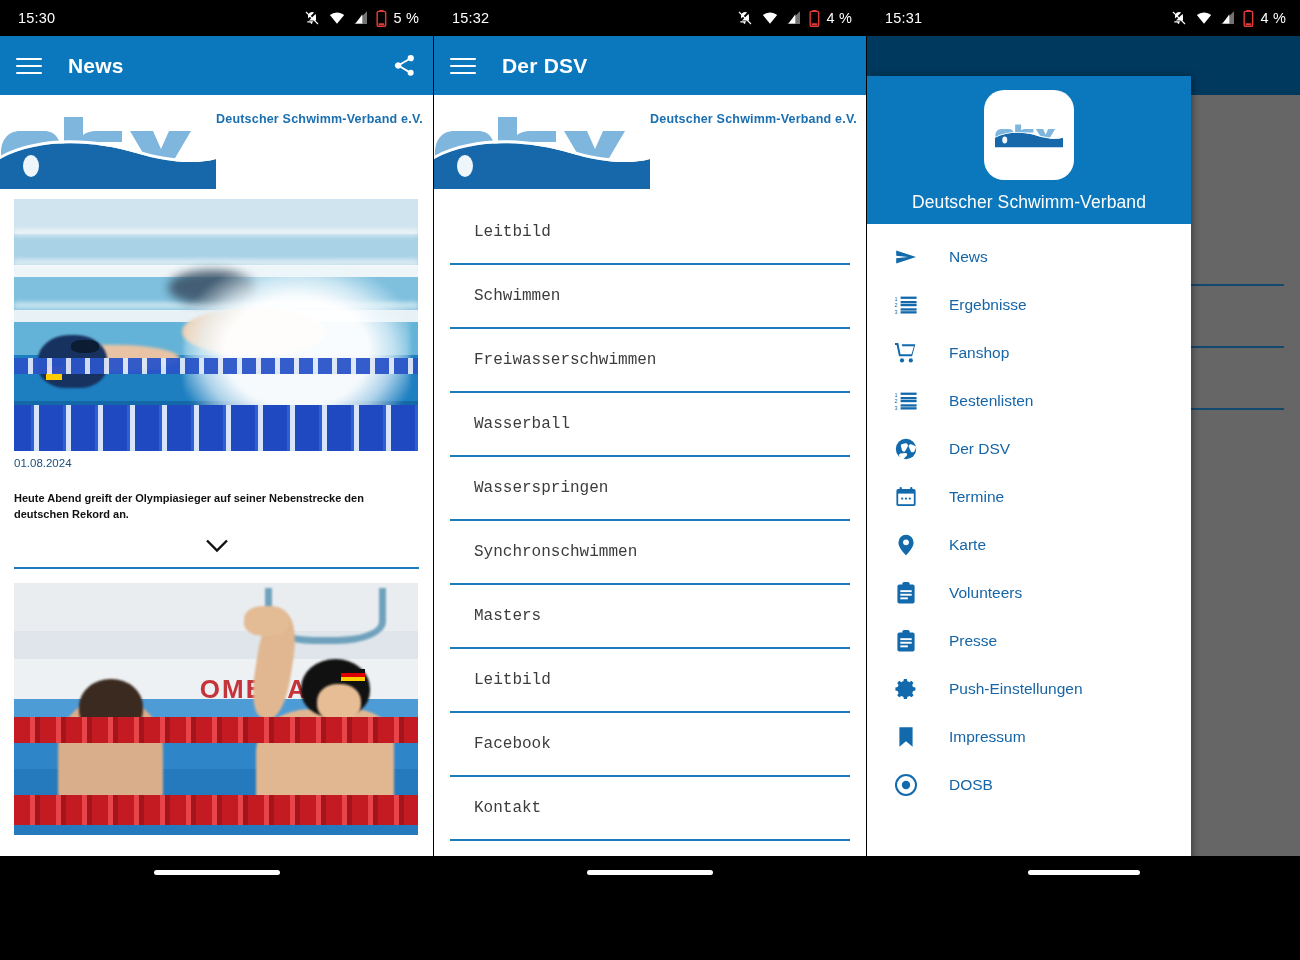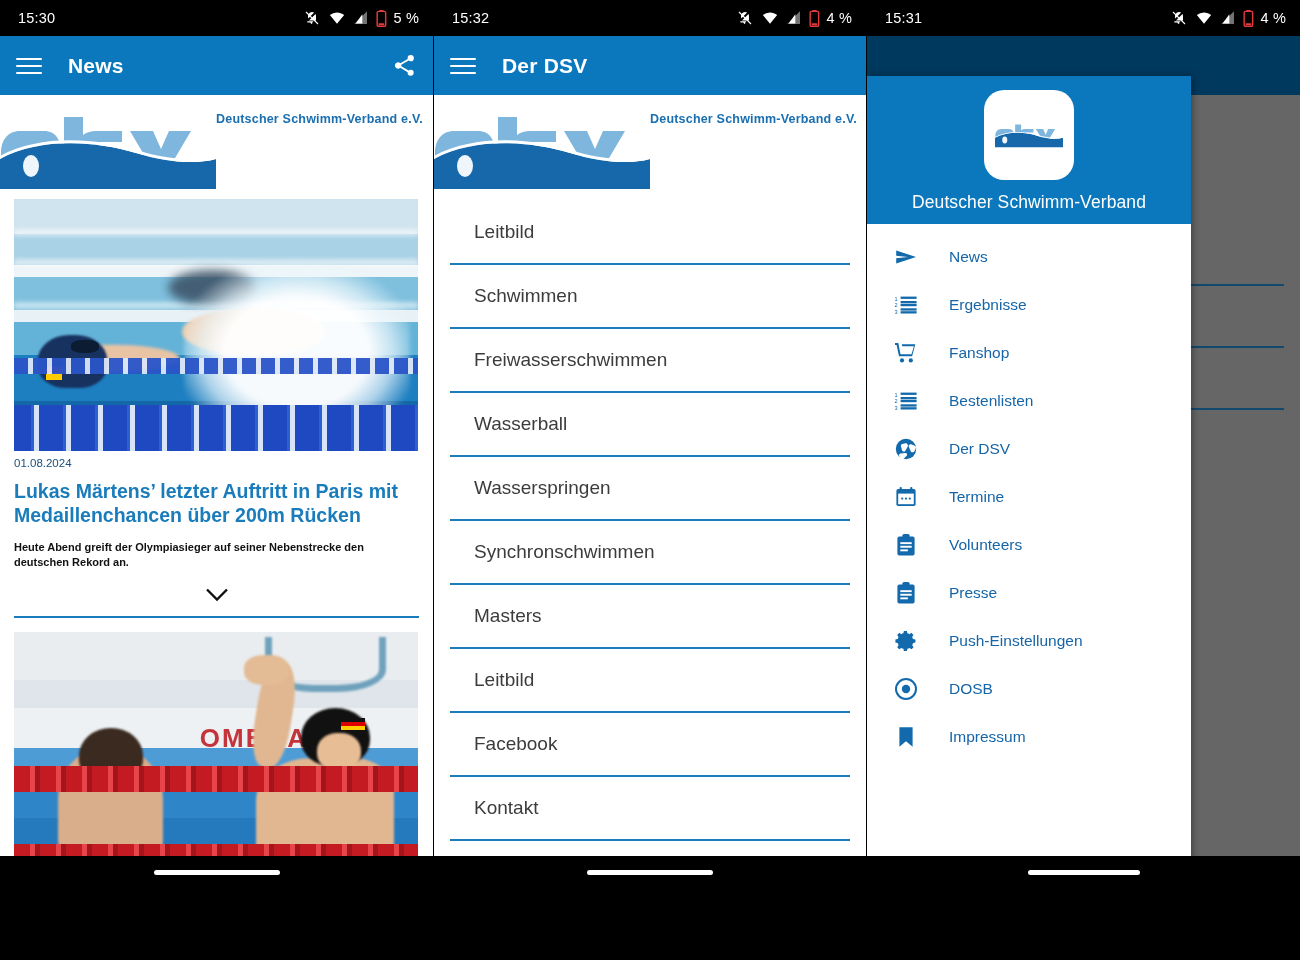--- a/index.html
+++ b/index.html
@@ -87,21 +87,21 @@
   .swim-b-head { position: absolute; right: 12%; top: 30%; width: 17%; height: 23%; background: #111; border-radius: 50% 50% 44% 44%; filter: blur(.8px); }
   .swim-b-face { position: absolute; right: 14%; top: 40%; width: 11%; height: 15%; background: #e7bd95; border-radius: 46%; filter: blur(.9px); }
   .arm-up { position: absolute; right: 31%; top: 12%; width: 9%; height: 42%; background: #e0b791; border-radius: 40%; transform: rotate(9deg); filter: blur(1.1px); }
   .fist { position: absolute; right: 32%; top: 9%; width: 11%; height: 12%; background: #e3bb95; border-radius: 42%; filter: blur(1px); }
   .bgflag { position: absolute; right: 13%; top: 34%; width: 6%; height: 5%;
       background: linear-gradient(#111 0 33%, #d00 33% 66%, #fc0 66% 100%); filter: blur(.5px); }
 
   
   .dsvlist { padding: 2px 0 0; }
   .dsv-row { height: 62px; display: flex; align-items: center; padding: 0 0 0 24px; margin: 0 16px; cursor: pointer; }
-  .dsv-row span { font-size: 19px; color: #3c3c3c; }
+  .dsv-row span { font-size: 16px; color: #3c3c3c; font-family: Liberation Mono, monospace; }
   .dsv-div { height: 2px; background: #1a7cbb; margin: 0 16px; }
 
   
   .scrim-layer { position: absolute; inset: 36px 0 32px 0; background: #fff; }
   .scrim-appbar { position: absolute; top: 0; left: 0; right: 0; height: 59px; background: #00395e; }
   .scrim-body { position: absolute; top: 59px; left: 0; right: 0; bottom: 0; background: #666666; }
   .scrim-div { position: absolute; left: 16px; right: 16px; height: 2px; background: #14496e; }
   .drawer {
     position: absolute; top: 36px; left: 0; width: 324px; bottom: 16px;
     background: #fff; z-index: 30; box-shadow: 2px 0 7px rgba(0,0,0,.35); margin-top: 40px;
@@ -203,21 +203,20 @@
           <div class="blur-swim2"></div>
           <div class="swimmer-body"></div>
           <div class="splash"></div>
           <div class="cap"></div>
           <div class="cap-flag"></div>
           <div class="goggle"></div>
           <div class="ropes2"></div>
           <div class="ropes"></div>
         </div>
         <div class="date">01.08.2024</div>
-        <div class="headline">Lukas Märtens’ letzter Auftritt in Paris mit Medaillenchancen über 200m Rücken</div>
         <div class="teaser">Heute Abend greift der Olympiasieger auf seiner Nebenstrecke den deutschen Rekord an.</div>
         <div class="chev">
           <svg width="24" height="15" viewBox="0 0 24 14">
               <path fill="none" stroke="#111" stroke-width="2.4" d="M2 2l10 10L22 2"></path>
             </svg>
         </div>
       </div>
       <div class="news-sep"></div>
 
       <div class="news-item">
@@ -478,20 +477,29 @@
                 <circle cx="8.2" cy="13.6" r="1.1" fill="currentColor"></circle>
                 <circle cx="12" cy="13.6" r="1.1" fill="currentColor"></circle>
                 <circle cx="15.8" cy="13.6" r="1.1" fill="currentColor"></circle>
               </svg>
             </span>
             <span class="dr-lbl">Termine</span>
           </div>
           <div class="dr-item">
             <span class="dr-ico">
               <svg width="24" height="24" viewBox="0 0 24 24">
+                <path fill="currentColor" d="M12 1.8a7.6 7.6 0 0 0-7.6 7.6c0 5.7 7.6 12.8 7.6 12.8s7.6-7.1 7.6-12.8A7.6 7.6 0 0 0 12 1.8z"></path>
+                <circle cx="12" cy="9.3" r="2.9" fill="#fff"></circle>
+              </svg>
+            </span>
+            <span class="dr-lbl">Karte</span>
+          </div>
+          <div class="dr-item">
+            <span class="dr-ico">
+              <svg width="24" height="24" viewBox="0 0 24 24">
                 <rect x="3.4" y="3.4" width="17.2" height="19" rx="2" fill="currentColor"></rect>
                 <rect x="8.4" y="1" width="7.2" height="4.2" rx="1.6" fill="currentColor"></rect>
                 <rect x="6.3" y="9.2" width="11.4" height="1.9" fill="#fff"></rect>
                 <rect x="6.3" y="12.8" width="11.4" height="1.9" fill="#fff"></rect>
                 <rect x="6.3" y="16.4" width="7.6" height="1.9" fill="#fff"></rect>
               </svg>
             </span>
             <span class="dr-lbl">Volunteers</span>
           </div>
           <div class="dr-item">
@@ -510,34 +518,34 @@
             <span class="dr-ico">
               <svg width="24" height="24" viewBox="0 0 24 24">
                 <path fill="currentColor" d="M12 8.3a3.7 3.7 0 1 0 0 7.4 3.7 3.7 0 0 0 0-7.4zm9.4 5.2.1-1.5-.1-1.5-2.4-.5a7.4 7.4 0 0 0-.9-2.1l1.4-2-2.1-2.1-2 1.4a7.4 7.4 0 0 0-2.1-.9L12.9 2h-3l-.5 2.3a7.4 7.4 0 0 0-2.1.9l-2-1.4L3.2 6l1.4 2a7.4 7.4 0 0 0-.9 2.1l-2.3.5v3l2.3.5a7.4 7.4 0 0 0 .9 2.1l-1.4 2 2.1 2.1 2-1.4a7.4 7.4 0 0 0 2.1.9l.5 2.3h3l.5-2.3a7.4 7.4 0 0 0 2.1-.9l2 1.4 2.1-2.1-1.4-2a7.4 7.4 0 0 0 .9-2.1z"></path>
               </svg>
             </span>
             <span class="dr-lbl">Push-Einstellungen</span>
           </div>
           <div class="dr-item">
             <span class="dr-ico">
               <svg width="24" height="24" viewBox="0 0 24 24">
+                <path fill="currentColor" d="M5.4 2.2h13.2v19.6L12 16.3l-6.6 5.5z"></path>
+              </svg>
+            </span>
+            <span class="dr-lbl">Impressum</span>
+          </div>
+          <div class="dr-item">
+            <span class="dr-ico">
+              <svg width="24" height="24" viewBox="0 0 24 24">
                 <circle cx="12" cy="12" r="10" fill="none" stroke="currentColor" stroke-width="2"></circle>
                 <circle cx="12" cy="12" r="4.2" fill="currentColor"></circle>
               </svg>
             </span>
             <span class="dr-lbl">DOSB</span>
           </div>
-          <div class="dr-item">
-            <span class="dr-ico">
-              <svg width="24" height="24" viewBox="0 0 24 24">
-                <path fill="currentColor" d="M5.4 2.2h13.2v19.6L12 16.3l-6.6 5.5z"></path>
-              </svg>
-            </span>
-            <span class="dr-lbl">Impressum</span>
-          </div>
         </div>
     </div>
 
     <div class="navbar">
       <div class="pill"></div>
     </div>
   </div>
 
 </div>
 

